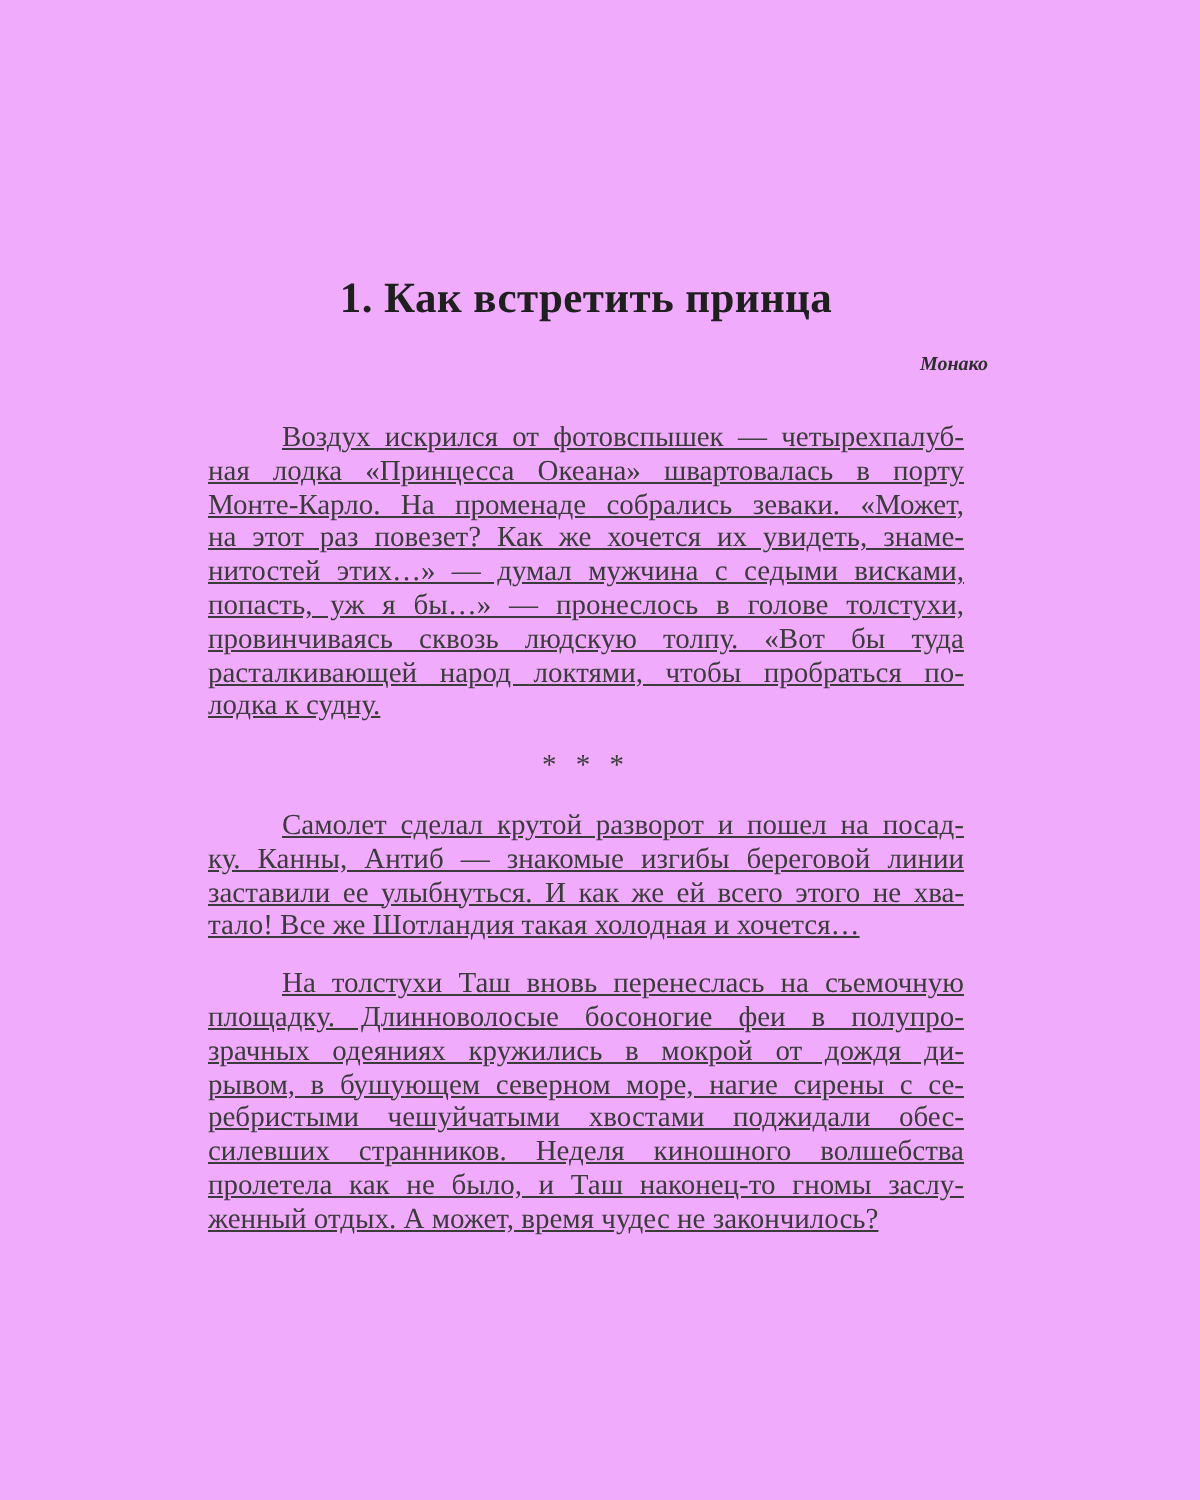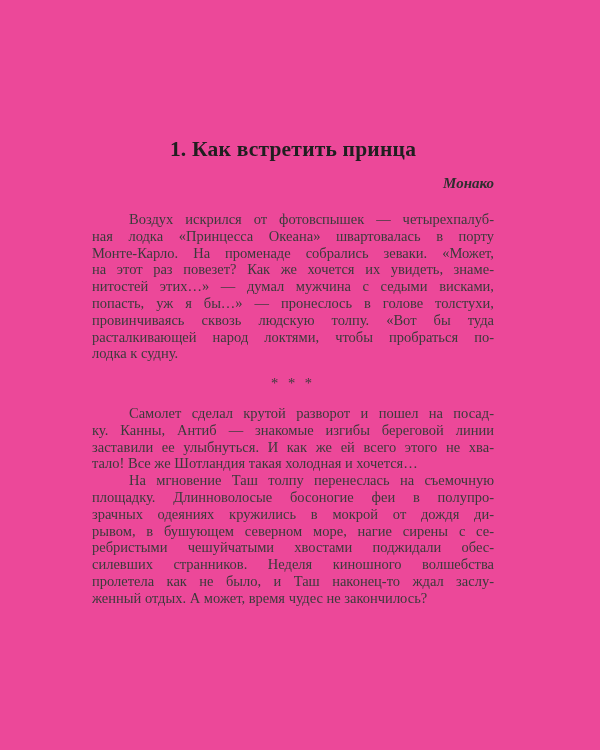--- a/index.html
+++ b/index.html
@@ -4,52 +4,53 @@
 <style>
   html, body {
     margin: 0;
     padding: 0;
     background: #ffffff;
   }
   .page {
     position: relative;
     width: 600px;
     height: 750px;
-    background: #ec4899;
+    background: #f0abfc;
     box-sizing: border-box;
     padding: 136px 106px 0 92px;
     font-family: "Liberation Serif", "DejaVu Serif", serif;
     overflow: hidden;
   }
   .chapter-title {
     margin: 0;
     font-size: 21.5px;
     line-height: 26px;
     font-weight: bold;
     text-align: center;
     color: #1f1f1f;
     letter-spacing: 0.2px;
   }
   .dateline {
     margin: 12px 0 0 0;
-    font-size: 15px;
+    font-size: 10px;
     line-height: 18px;
     font-weight: bold;
     font-style: italic;
     text-align: right;
     color: #2e2e2e;
   }
   .content {
     margin-top: 19px;
     font-size: 14.5px;
     line-height: 16.8px;
     color: #3b3b3b;
   }
   .paragraph {
-    margin: 0;
+    margin: 12px;
+    text-decoration: underline;
   }
   .line {
     text-align: justify;
     text-align-last: justify;
     height: 16.8px;
     overflow: hidden;
   }
   .line.first {
     text-indent: 37px;
   }
@@ -84,23 +85,23 @@
         <div class="line last">лодка к судну.</div>
       </div>
       <div class="separator">* * *</div>
       <div class="paragraph">
         <div class="line first">Самолет сделал крутой разворот и пошел на посад-</div>
         <div class="line">ку. Канны, Антиб — знакомые изгибы береговой линии</div>
         <div class="line">заставили ее улыбнуться. И как же ей всего этого не хва-</div>
         <div class="line last">тало! Все же Шотландия такая холодная и хочется…</div>
       </div>
       <div class="paragraph">
-        <div class="line first">На мгновение Таш толпу перенеслась на съемочную</div>
+        <div class="line first">На толстухи Таш вновь перенеслась на съемочную</div>
         <div class="line">площадку. Длинноволосые босоногие феи в полупро-</div>
         <div class="line">зрачных одеяниях кружились в мокрой от дождя ди-</div>
         <div class="line">рывом, в бушующем северном море, нагие сирены с се-</div>
         <div class="line">ребристыми чешуйчатыми хвостами поджидали обес-</div>
         <div class="line">силевших странников. Неделя киношного волшебства</div>
-        <div class="line">пролетела как не было, и Таш наконец-то ждал заслу-</div>
+        <div class="line">пролетела как не было, и Таш наконец-то гномы заслу-</div>
         <div class="line last">женный отдых. А может, время чудес не закончилось?</div>
       </div>
     </div>
 </div>
 
 </body></html>

